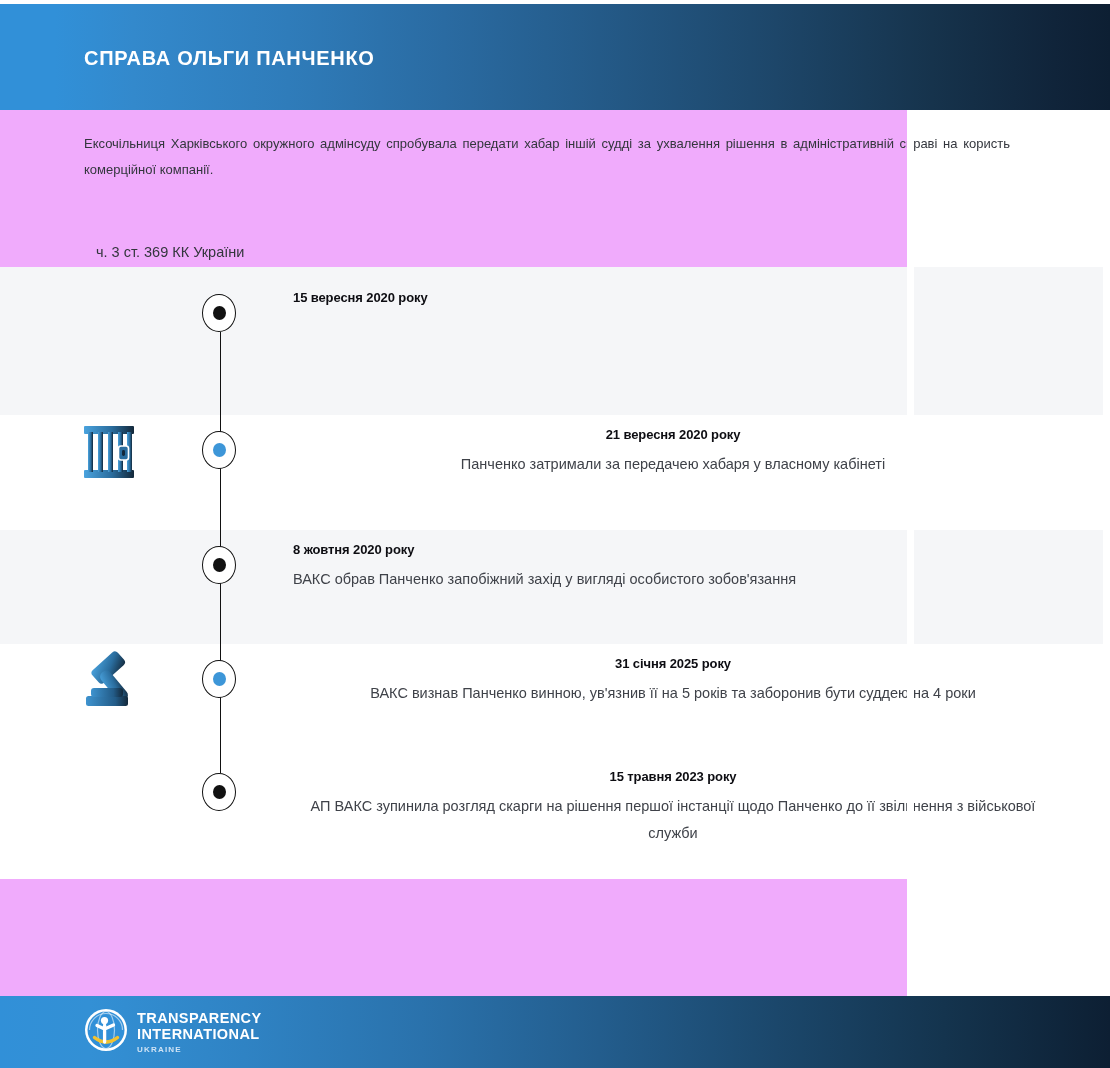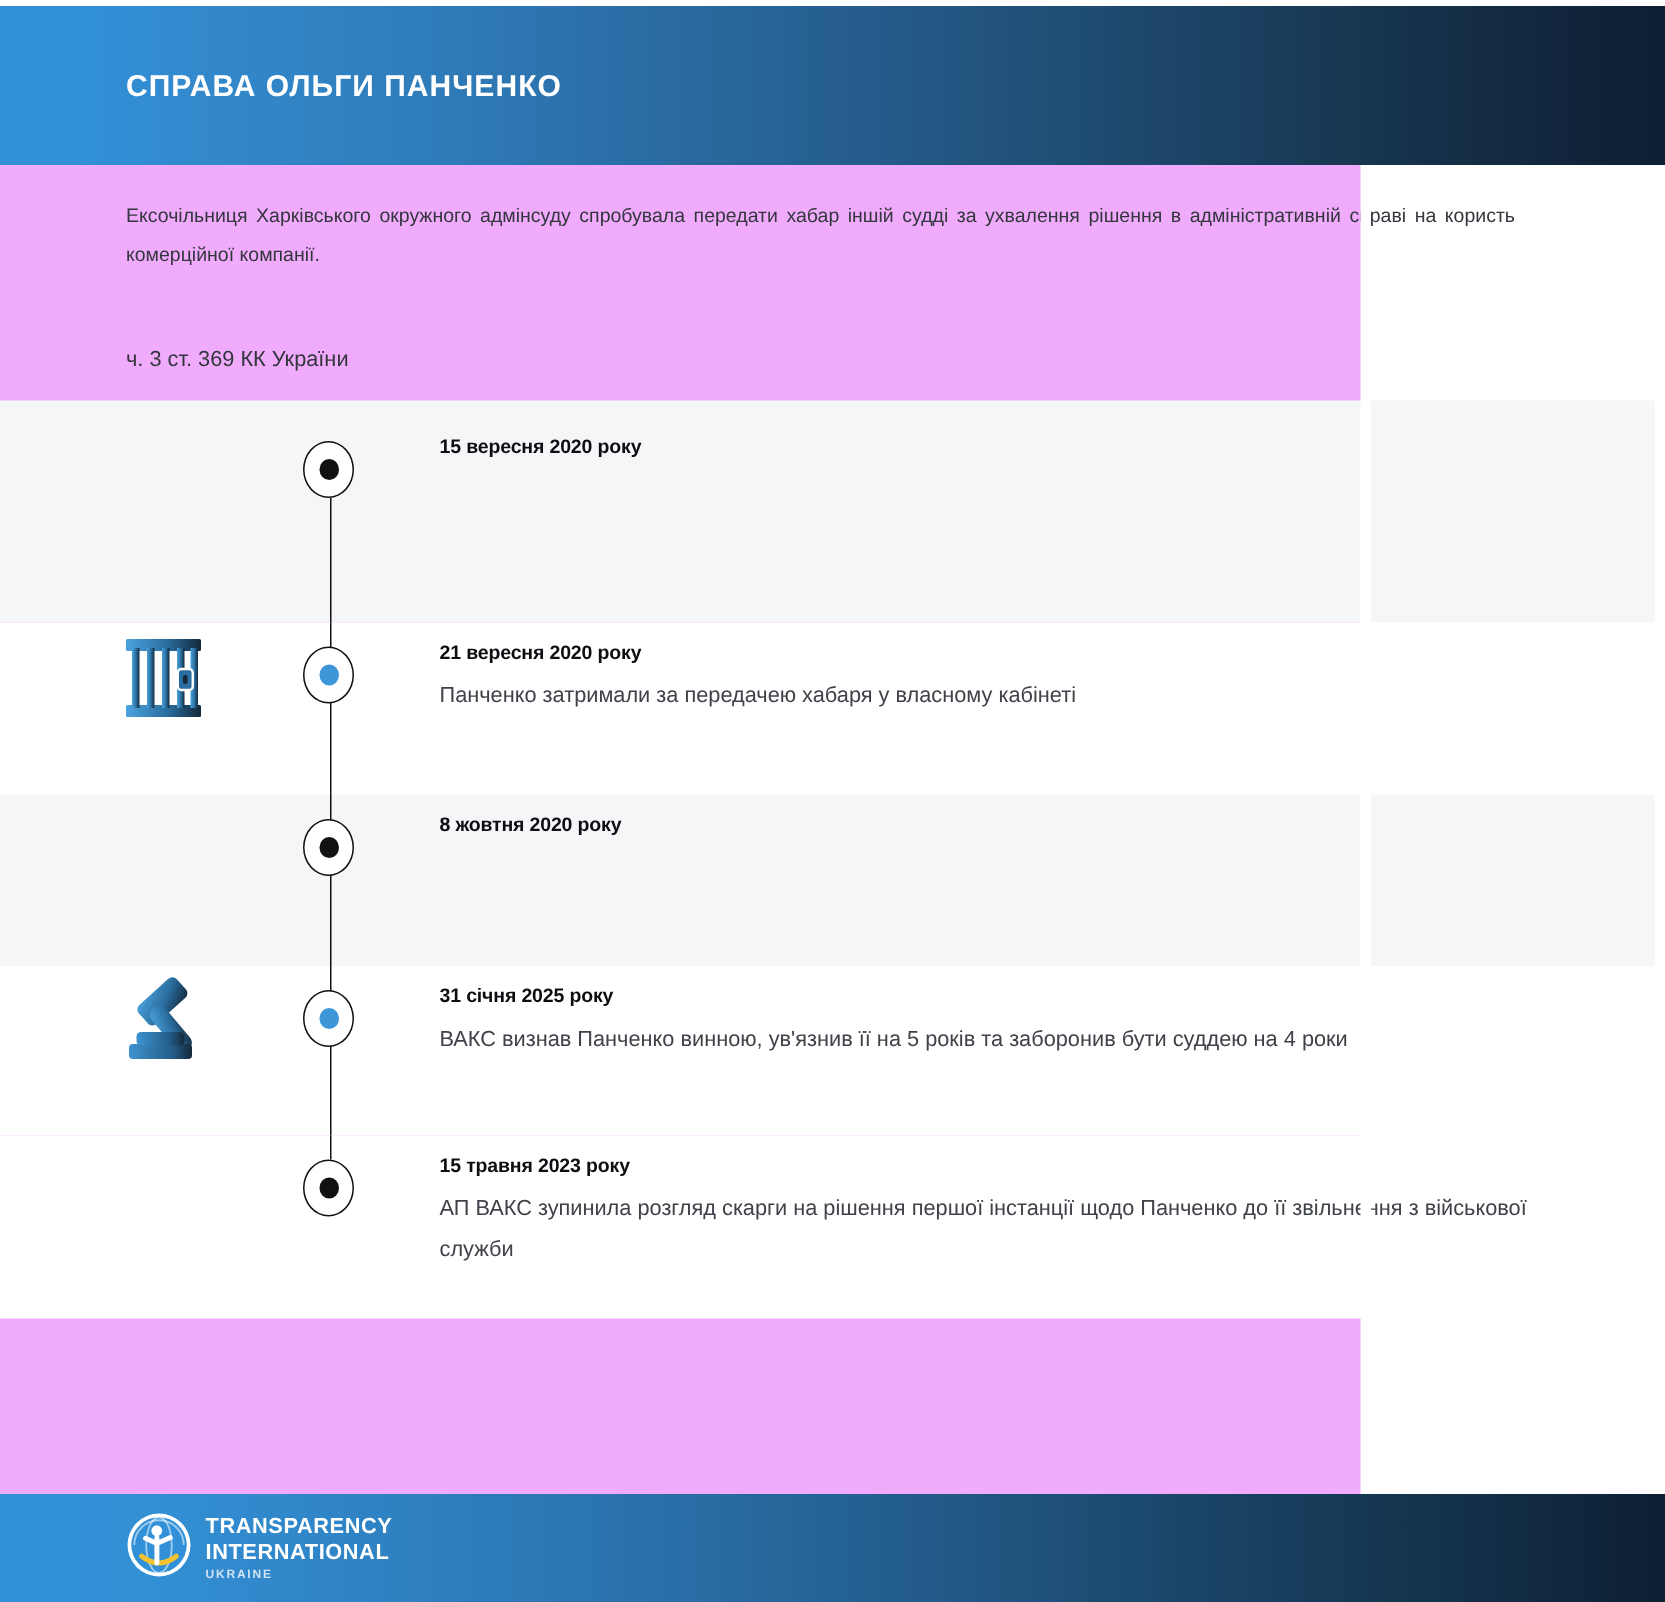--- a/index.html
+++ b/index.html
@@ -61,21 +61,21 @@
     width: 926px;
   }
   .intro-lead {
     font-size: 13px;
     line-height: 26px;
     color: #33363d;
     text-align: justify;
     margin: 0;
   }
   .intro-article {
-    margin: 0;
+    margin: 12px;
     position: absolute;
     top: 98px;
     left: 0;
     font-size: 14.5px;
     color: #33363d;
     line-height: 22px;
   }
 
   
   .timeline {
@@ -83,21 +83,21 @@
     left: 0;
     top: 267px;
     width: 1103px;
   }
   .row {
     position: relative;
     width: 1103px;
     box-sizing: border-box;
   }
   .row.shade  { background: #f5f6f8; }
-  .row.plain  { background: #ffffff; }
+  .row.plain  { background: #ffffff; text-align: center; }
 
   
   .spine {
     position: absolute;
     left: 220px;
     width: 1px;
     background: #111111;
     z-index: 1;
   }
 
@@ -267,20 +267,21 @@
           <p class="row-text">Панченко затримали за передачею хабаря у власному кабінеті</p>
         </div>
       </div>
       <div class="row shade" style="height: 114px;">
         <div class="spine" style="top: 0px; height: 114px;"></div>
         <div class="marker" style="top: 16px;">
           <div class="dot"></div>
         </div>
         <div class="row-body" style="top: 12px;">
           <p class="row-date">8 жовтня 2020 року</p>
+          <p class="row-text">ВАКС обрав Панченко запобіжний захід у вигляді особистого зобов'язання</p>
         </div>
       </div>
       <div class="row plain" style="height: 113px;">
         <div class="spine" style="top: 0px; height: 113px;"></div>
         <div class="marker blue" style="top: 16px;">
           <div class="dot"></div>
         </div>
         <div class="side-icon" style="top: 2px;"><svg width="68" height="66" viewBox="0 0 68 66">
             <defs>
               <linearGradient id="ggav" x1="0" y1="0" x2="1" y2="1">

